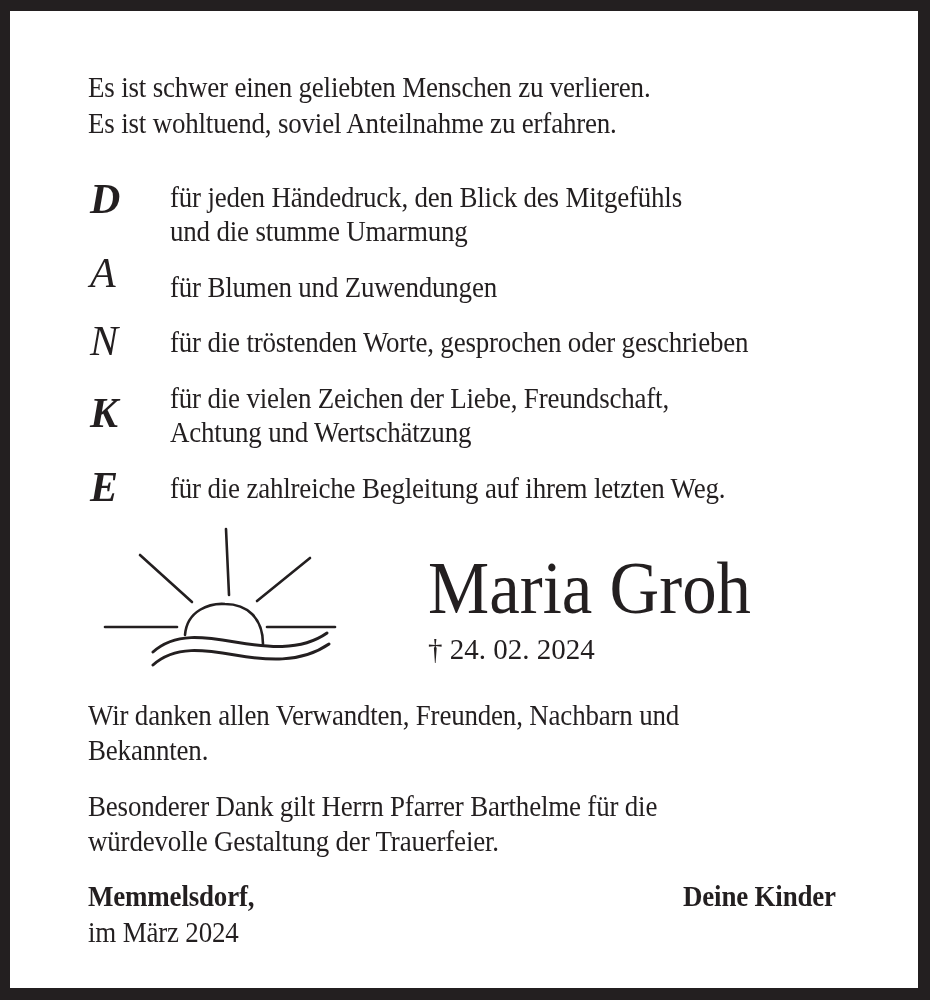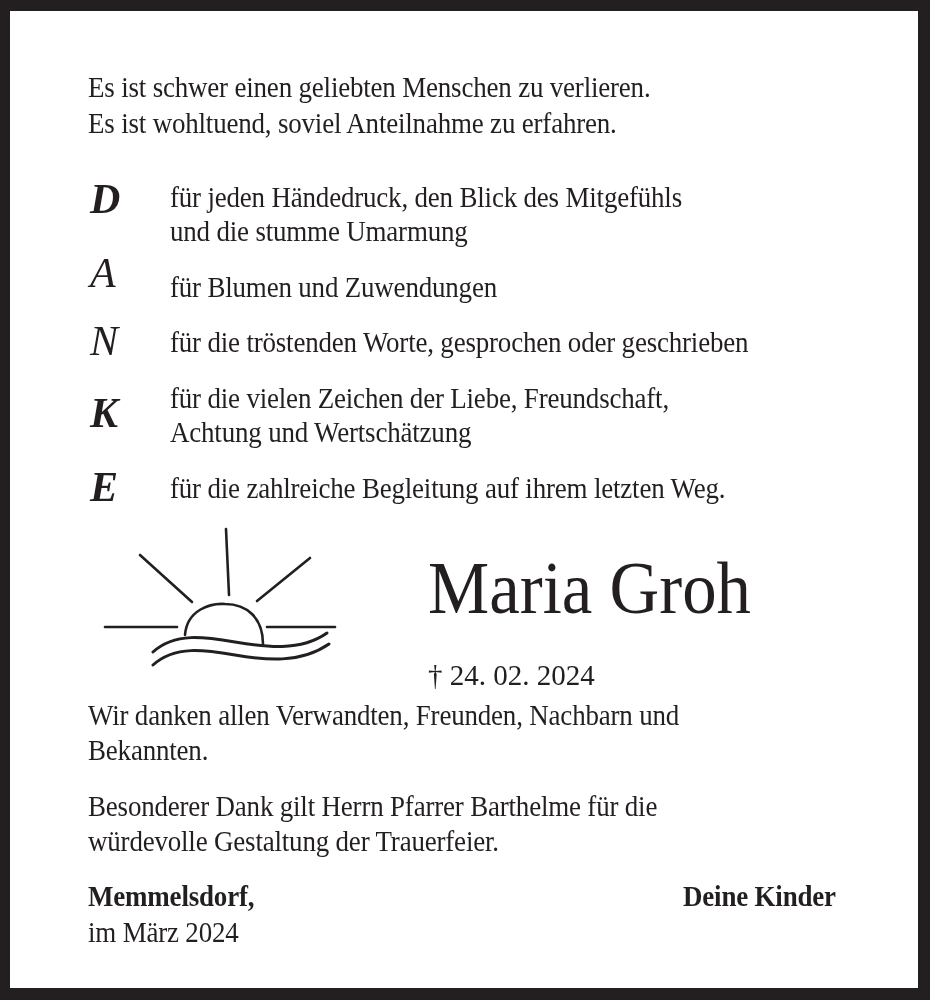--- a/index.html
+++ b/index.html
@@ -46,21 +46,21 @@
       top: 548px;
       font-size: 74px;
       line-height: 80px;
       white-space: nowrap;
       transform: scaleX(0.93);
       transform-origin: left top;
     }
     .date {
       position: absolute;
       left: 428px;
-      top: 658px;
+      top: 632px;
       font-size: 29px;
       line-height: 34px;
       white-space: nowrap;
     }
     .bold { font-weight: bold; }
     .sun {
       position: absolute;
       left: 95px;
       top: 520px;
       width: 250px;

